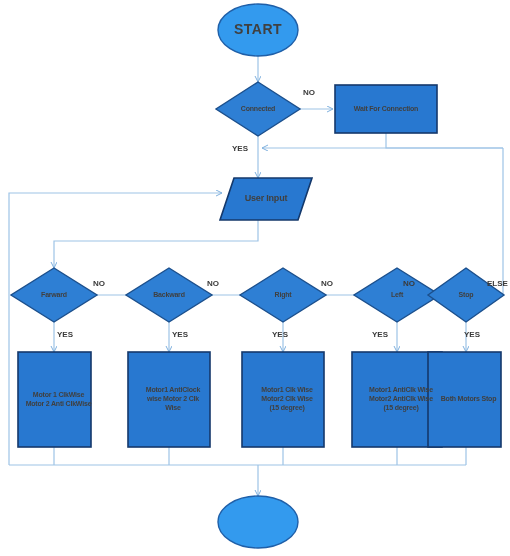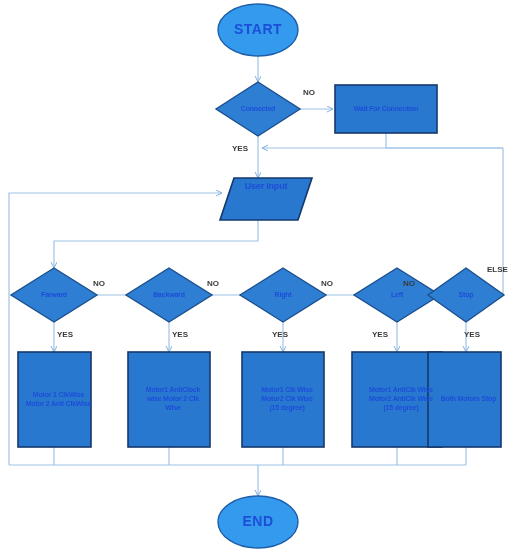--- a/index.html
+++ b/index.html
@@ -26,21 +26,21 @@
     left: 0;
     width: 510px;
     height: 556px;
   }
   .node-label {
     position: absolute;
     display: flex;
     align-items: center;
     justify-content: center;
     text-align: left;
-    color: #1d4ed8;
+    color: #404040;
     font-weight: bold;
     pointer-events: none;
     line-height: 1.25;
     letter-spacing: -0.2px;
   }
   .edge-label {
     position: absolute;
     color: #3a3a3a;
     font-weight: bold;
     font-size: 8px;
@@ -128,21 +128,21 @@
 
     <ellipse cx="258" cy="522" rx="40" ry="26" fill="#339AEE" stroke="#1F5FA8" stroke-width="1.4"></ellipse>
   </svg>
 
   <div class="node-label terminal-text" style="left:218px; top:4px; width:80px; height:52px;">START</div>
 
   <div class="node-label decision-text" style="left:222px; top:95px; width:72px; height:28px;">Connected</div>
 
   <div class="node-label process-text" style="left:337px; top:87px; width:98px; height:44px;">Wait For Connection</div>
 
-  <div class="node-label io-text" style="left:226px; top:168px; width:80px; height:38px;">User Input</div>
+  <div class="node-label io-text" style="left:226px; top:180px; width:80px; height:38px;">User Input</div>
 
   <div class="node-label decision-text" style="left:22px; top:283px; width:64px; height:24px;">Farward</div>
   <div class="node-label decision-text" style="left:137px; top:283px; width:64px; height:24px;">Backward</div>
   <div class="node-label decision-text" style="left:251px; top:283px; width:64px; height:24px;">Right</div>
   <div class="node-label decision-text" style="left:365px; top:283px; width:64px; height:24px;">Left</div>
   <div class="node-label decision-text" style="left:436px; top:283px; width:60px; height:24px;">Stop</div>
 
   <div class="node-label action-text" style="left:18px; top:352px; width:73px; height:95px; flex-direction:column;">
     <span>Motor 1 ClkWise</span>
     <span>Motor 2 Anti ClkWise</span>
@@ -163,33 +163,32 @@
   <div class="node-label action-text" style="left:352px; top:352px; width:90px; height:95px; flex-direction:column;">
     <span>Motor1 AntiClk Wise</span>
     <span>Motor2 AntiClk Wise</span>
     <span>(15 degree)</span>
   </div>
 
   <div class="node-label action-text" style="left:428px; top:352px; width:73px; height:95px; flex-direction:column;">
     <span>Both Motors Stop</span>
   </div>
 
-  <div class="node-label terminal-text" style="left:218px; top:496px; width:80px; height:52px;">END</div>
 
   <div class="edge-label" style="left:303px; top:88px;">NO</div>
   <div class="edge-label" style="left:232px; top:144px;">YES</div>
 
   <div class="edge-label" style="left:93px; top:279px;">NO</div>
   <div class="edge-label" style="left:57px; top:330px;">YES</div>
 
   <div class="edge-label" style="left:207px; top:279px;">NO</div>
   <div class="edge-label" style="left:172px; top:330px;">YES</div>
 
   <div class="edge-label" style="left:321px; top:279px;">NO</div>
   <div class="edge-label" style="left:272px; top:330px;">YES</div>
 
   <div class="edge-label" style="left:403px; top:279px;">NO</div>
   <div class="edge-label" style="left:372px; top:330px;">YES</div>
 
-  <div class="edge-label" style="left:487px; top:265px;">ELSE</div>
+  <div class="edge-label" style="left:487px; top:279px;">ELSE</div>
   <div class="edge-label" style="left:464px; top:330px;">YES</div>
 
 </div>
 
 </body></html>

